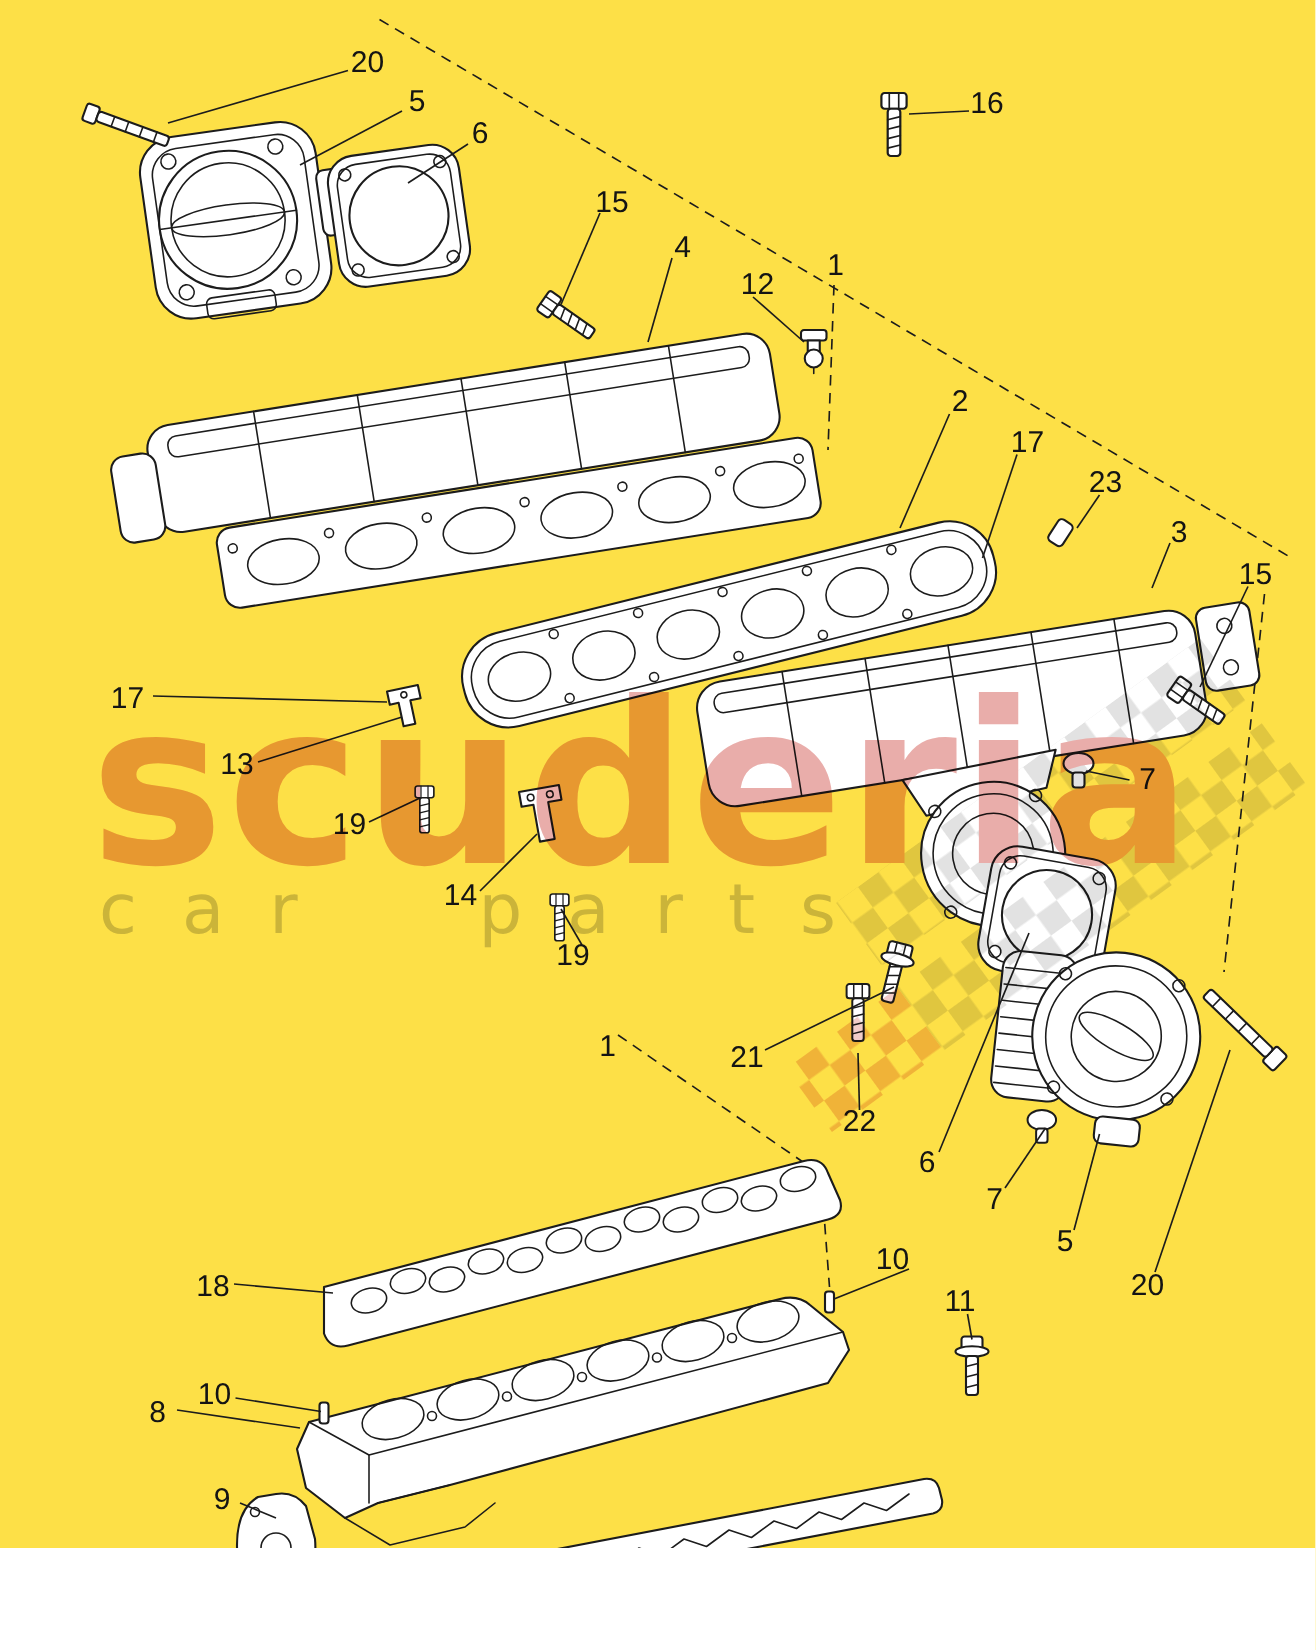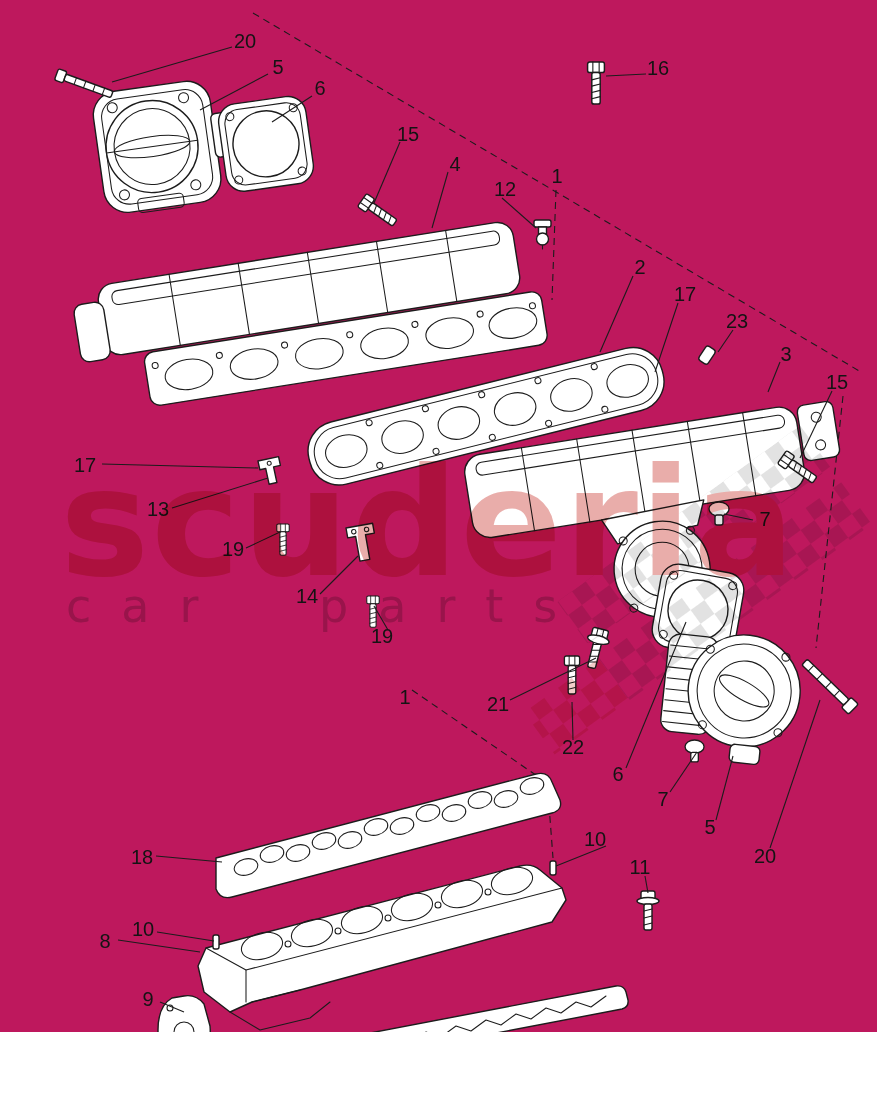--- a/index.html
+++ b/index.html
@@ -1,16 +1,16 @@
 <!DOCTYPE html>
 <html><head>
 <meta charset="utf-8">
 <style>
   html,body { margin:0; padding:0; background:#ffffff; }
-  .stage { position:relative; width:877px; height:1032px; background:#be185d; overflow:hidden; }
+  .stage { position:relative; width:877px; height:1032px; background:#fde047; overflow:hidden; }
   svg { position:absolute; left:0; top:0; }
   .art  { stroke:#1c1c1c; stroke-width:1.4; fill:#ffffff; stroke-linejoin:round; stroke-linecap:round; }
   .det  { stroke:#1c1c1c; stroke-width:1.05; fill:none; }
   .ln   { stroke:#1c1c1c; stroke-width:1.1; fill:none; }
   .dash { stroke-dasharray:7 5; }
   .callout { font-family:"Liberation Sans", sans-serif; font-size:20px; fill:#141414; text-anchor:middle; }
   .wm-brand   { font-family:"DejaVu Sans", sans-serif; font-weight:bold; }
   .wm-tagline { font-family:"DejaVu Sans", sans-serif; }
   .wm { mix-blend-mode:multiply; opacity:0.75; }
 </style>

